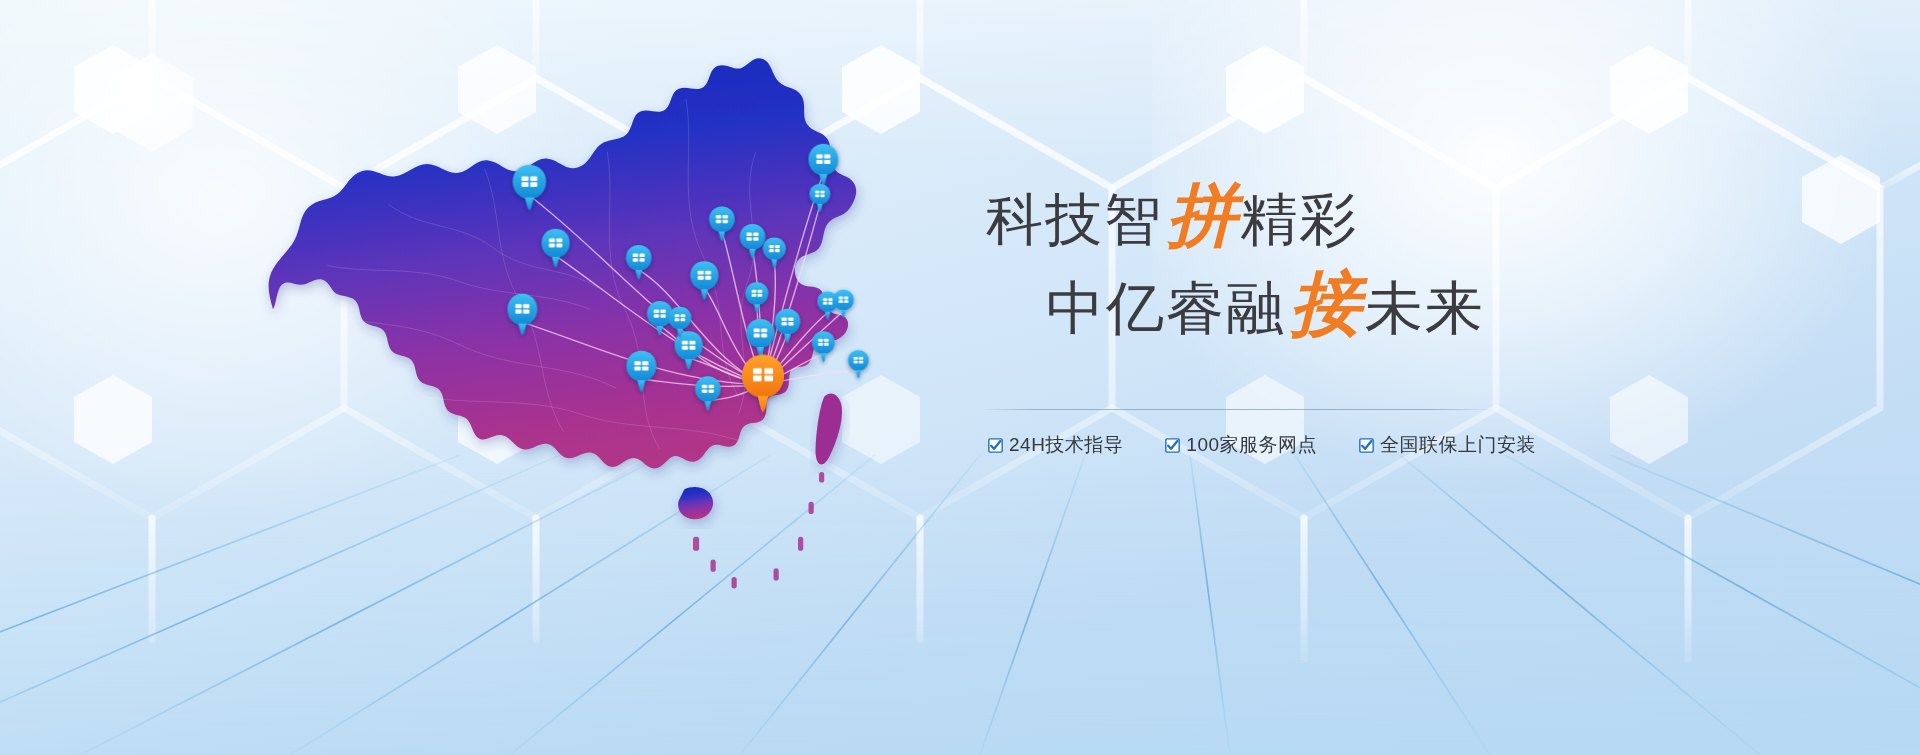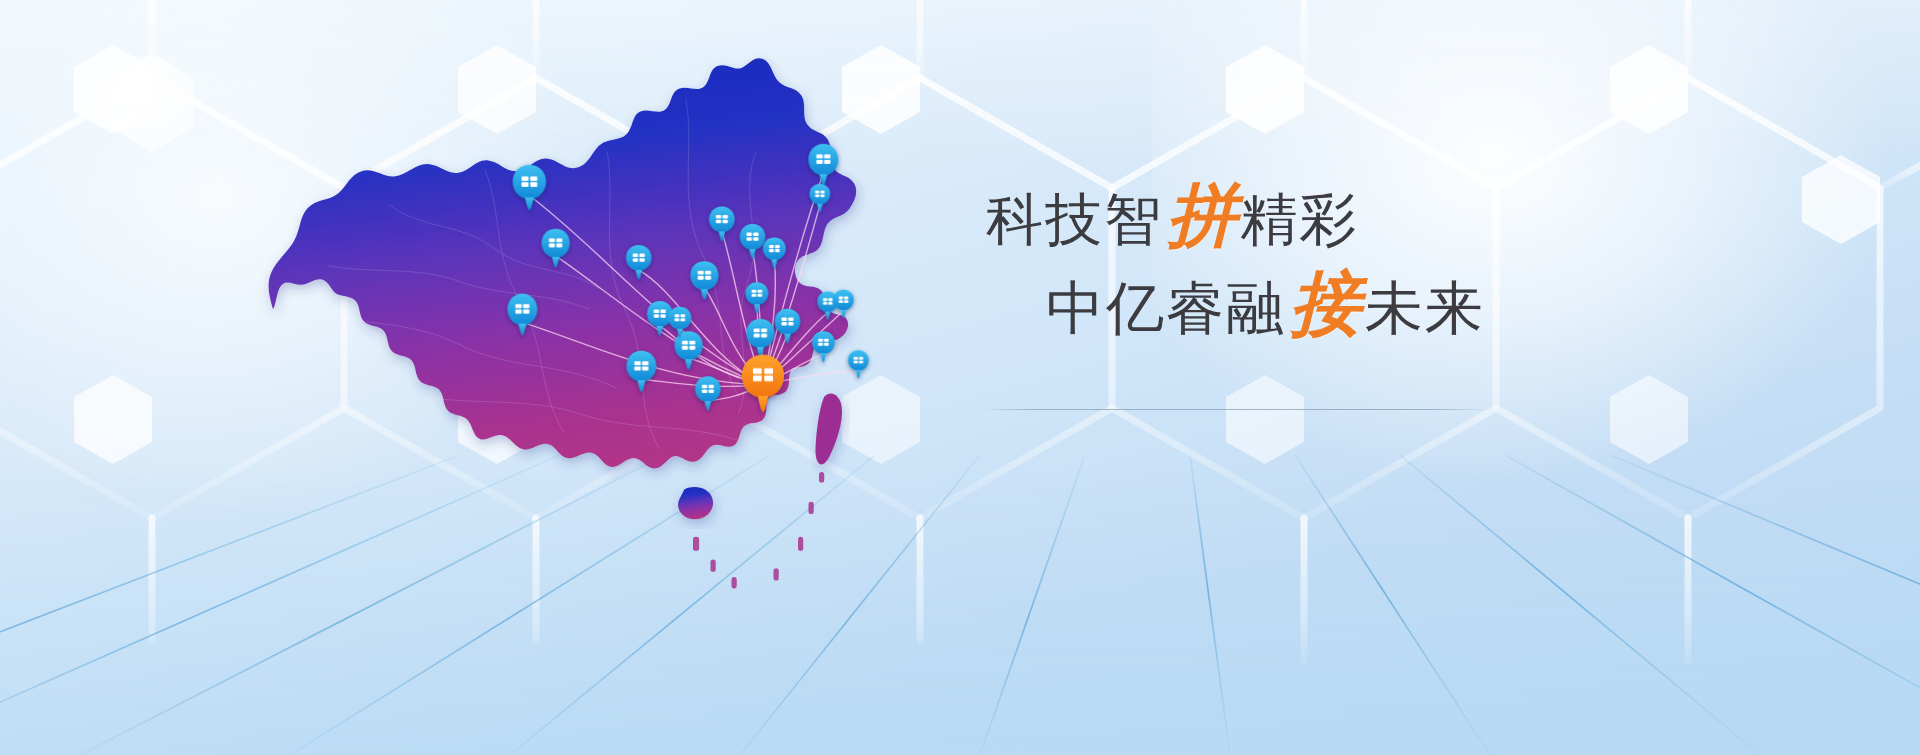--- a/index.html
+++ b/index.html
@@ -525,14 +525,37 @@
     </svg>
   </div>
 
   <div class="copy">
     <div class="headline line1"><span>科技智</span><span class="accent">拼</span><span>精彩</span></div>
     <div class="headline line2"><span>中亿睿融</span><span class="accent">接</span><span>未来</span></div>
   </div>
 
   <div class="rule"></div>
 
+  <div class="features">
+    <div class="feat">
+      <svg class="chk" viewBox="0 0 16 16">
+        <rect x="0.9" y="0.9" width="14.2" height="14.2" rx="1.2" fill="#ffffff" stroke="#1a6fc4" stroke-width="1.5"></rect>
+        <path d="M3.4 8.3 L6.5 11.4 L13.2 3.2" fill="none" stroke="#1a6fc4" stroke-width="2.4" stroke-linecap="round" stroke-linejoin="round"></path>
+      </svg>
+      <span class="feat-label">24H技术指导</span>
+    </div>
+    <div class="feat">
+      <svg class="chk" viewBox="0 0 16 16">
+        <rect x="0.9" y="0.9" width="14.2" height="14.2" rx="1.2" fill="#ffffff" stroke="#1a6fc4" stroke-width="1.5"></rect>
+        <path d="M3.4 8.3 L6.5 11.4 L13.2 3.2" fill="none" stroke="#1a6fc4" stroke-width="2.4" stroke-linecap="round" stroke-linejoin="round"></path>
+      </svg>
+      <span class="feat-label">100家服务网点</span>
+    </div>
+    <div class="feat">
+      <svg class="chk" viewBox="0 0 16 16">
+        <rect x="0.9" y="0.9" width="14.2" height="14.2" rx="1.2" fill="#ffffff" stroke="#1a6fc4" stroke-width="1.5"></rect>
+        <path d="M3.4 8.3 L6.5 11.4 L13.2 3.2" fill="none" stroke="#1a6fc4" stroke-width="2.4" stroke-linecap="round" stroke-linejoin="round"></path>
+      </svg>
+      <span class="feat-label">全国联保上门安装</span>
+    </div>
+  </div>
 
 </div>
 
 </body></html>

